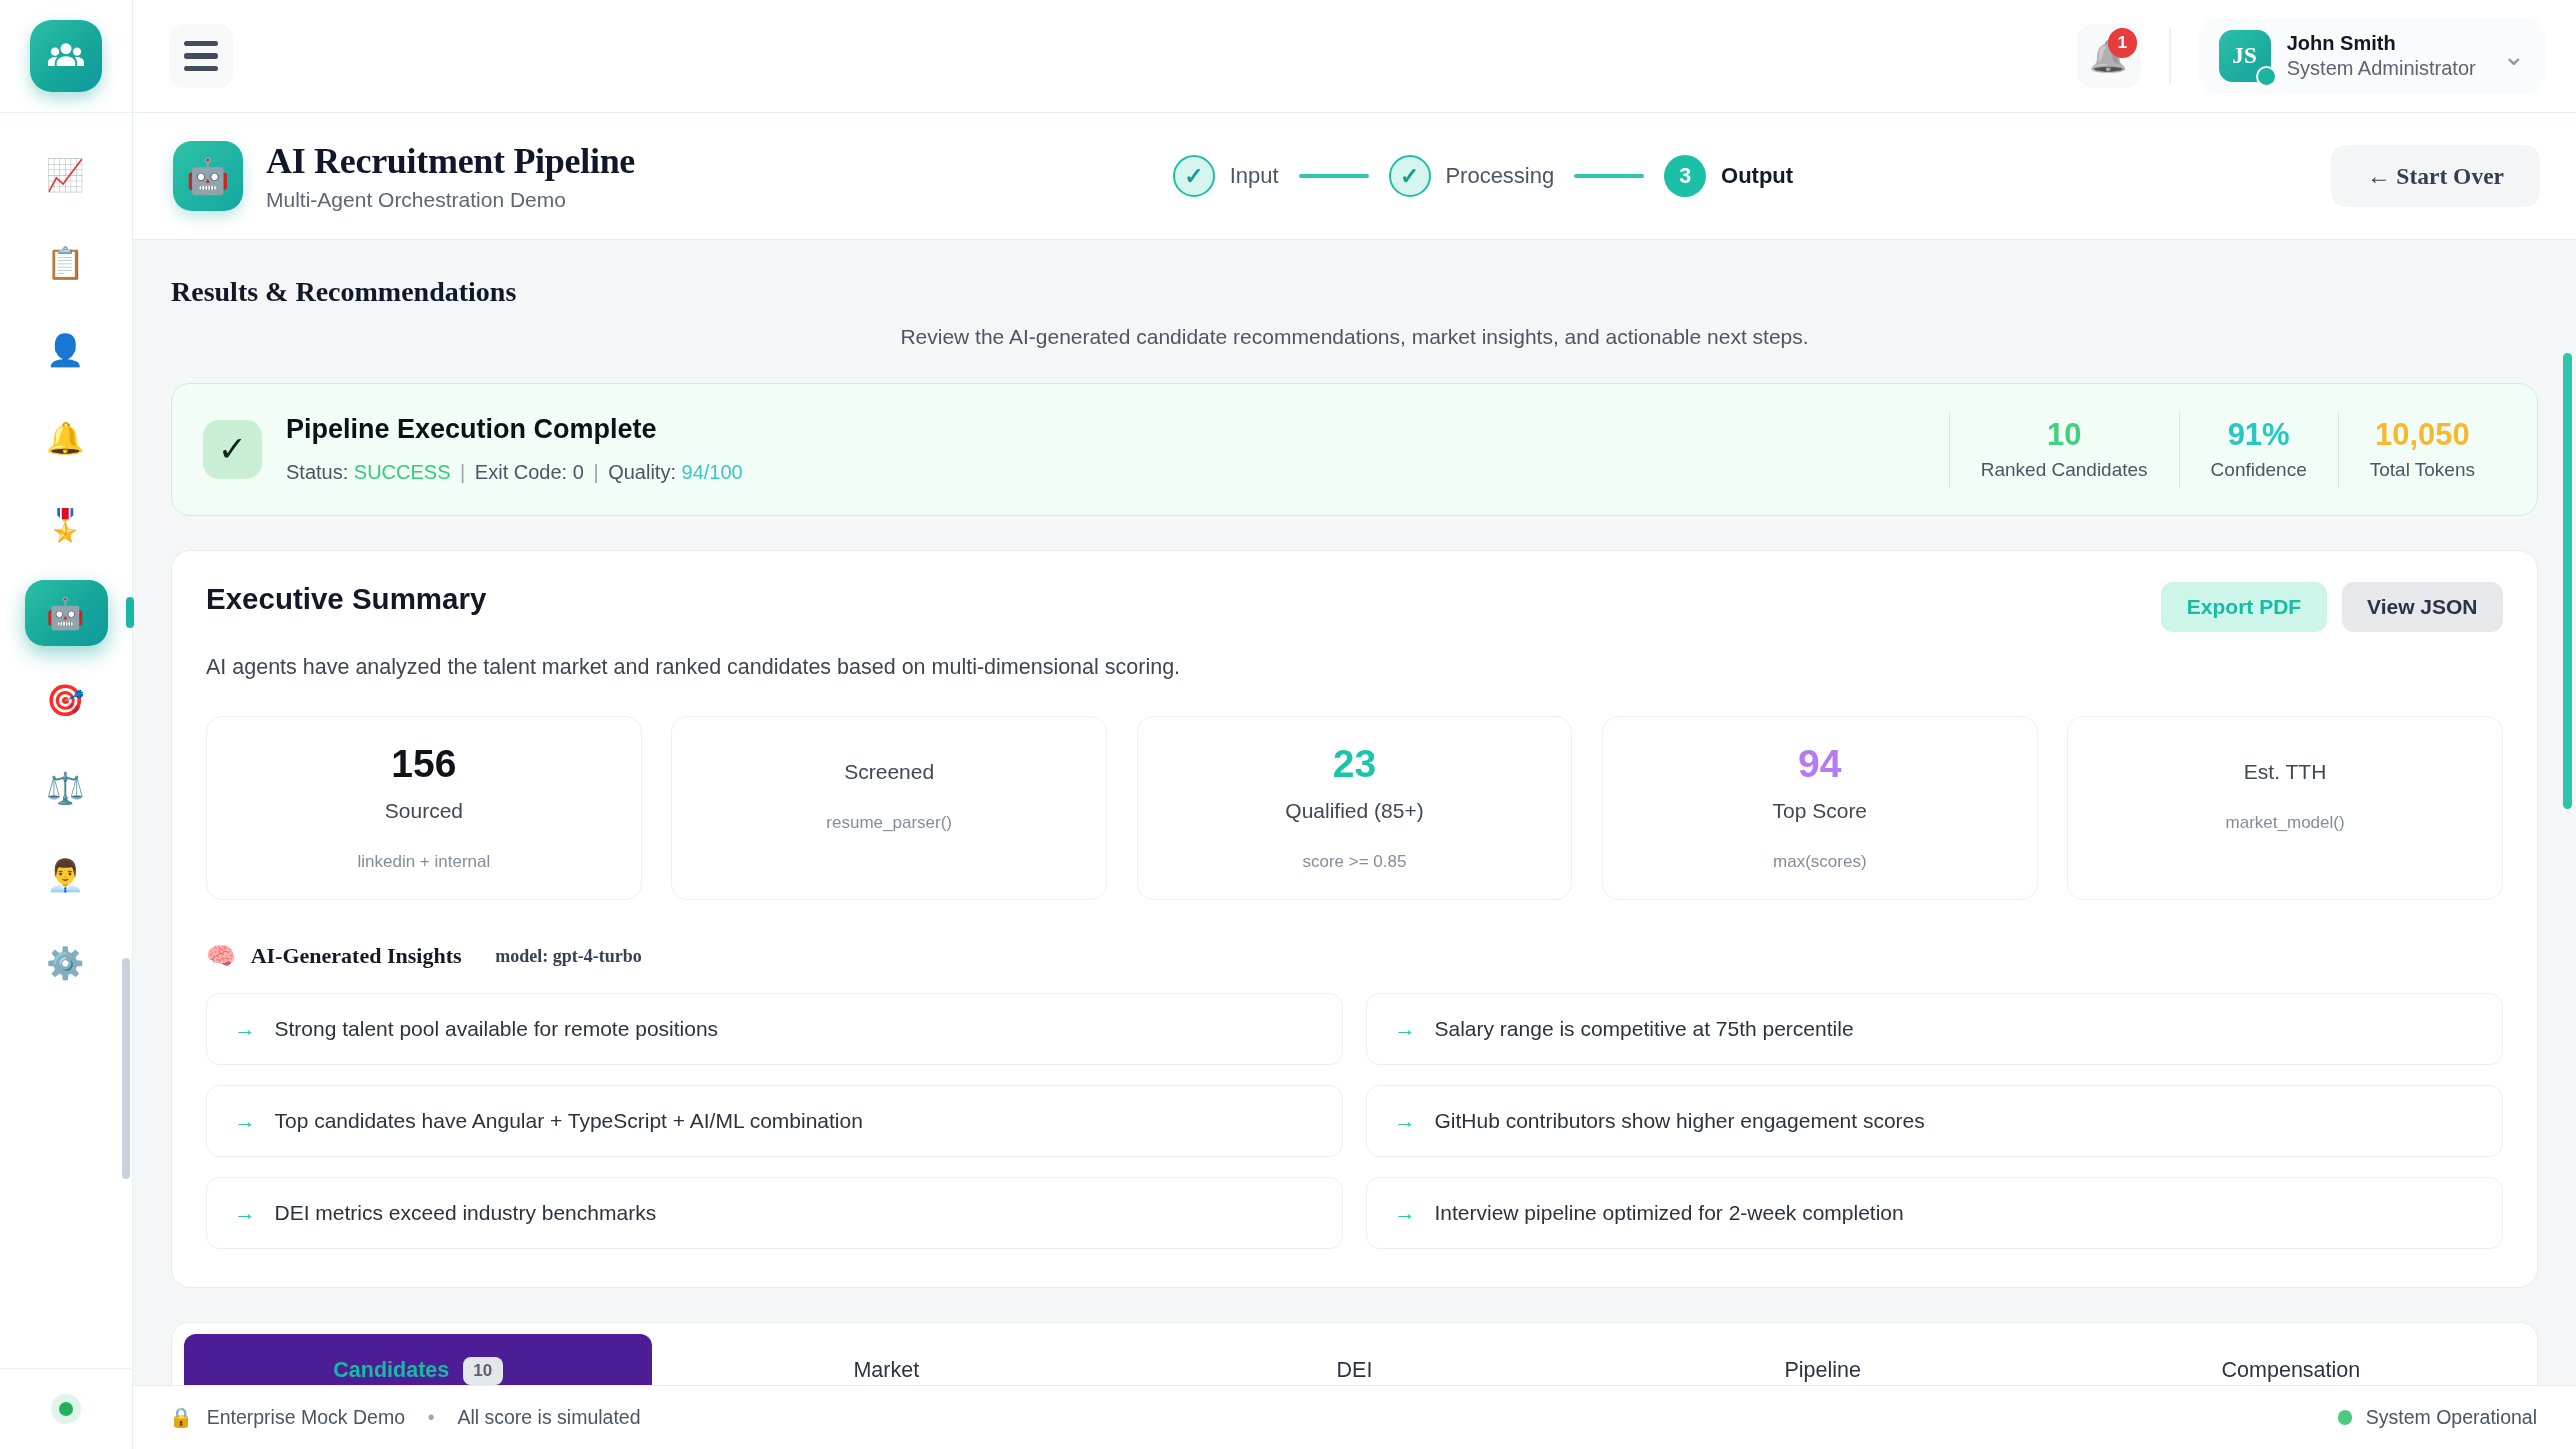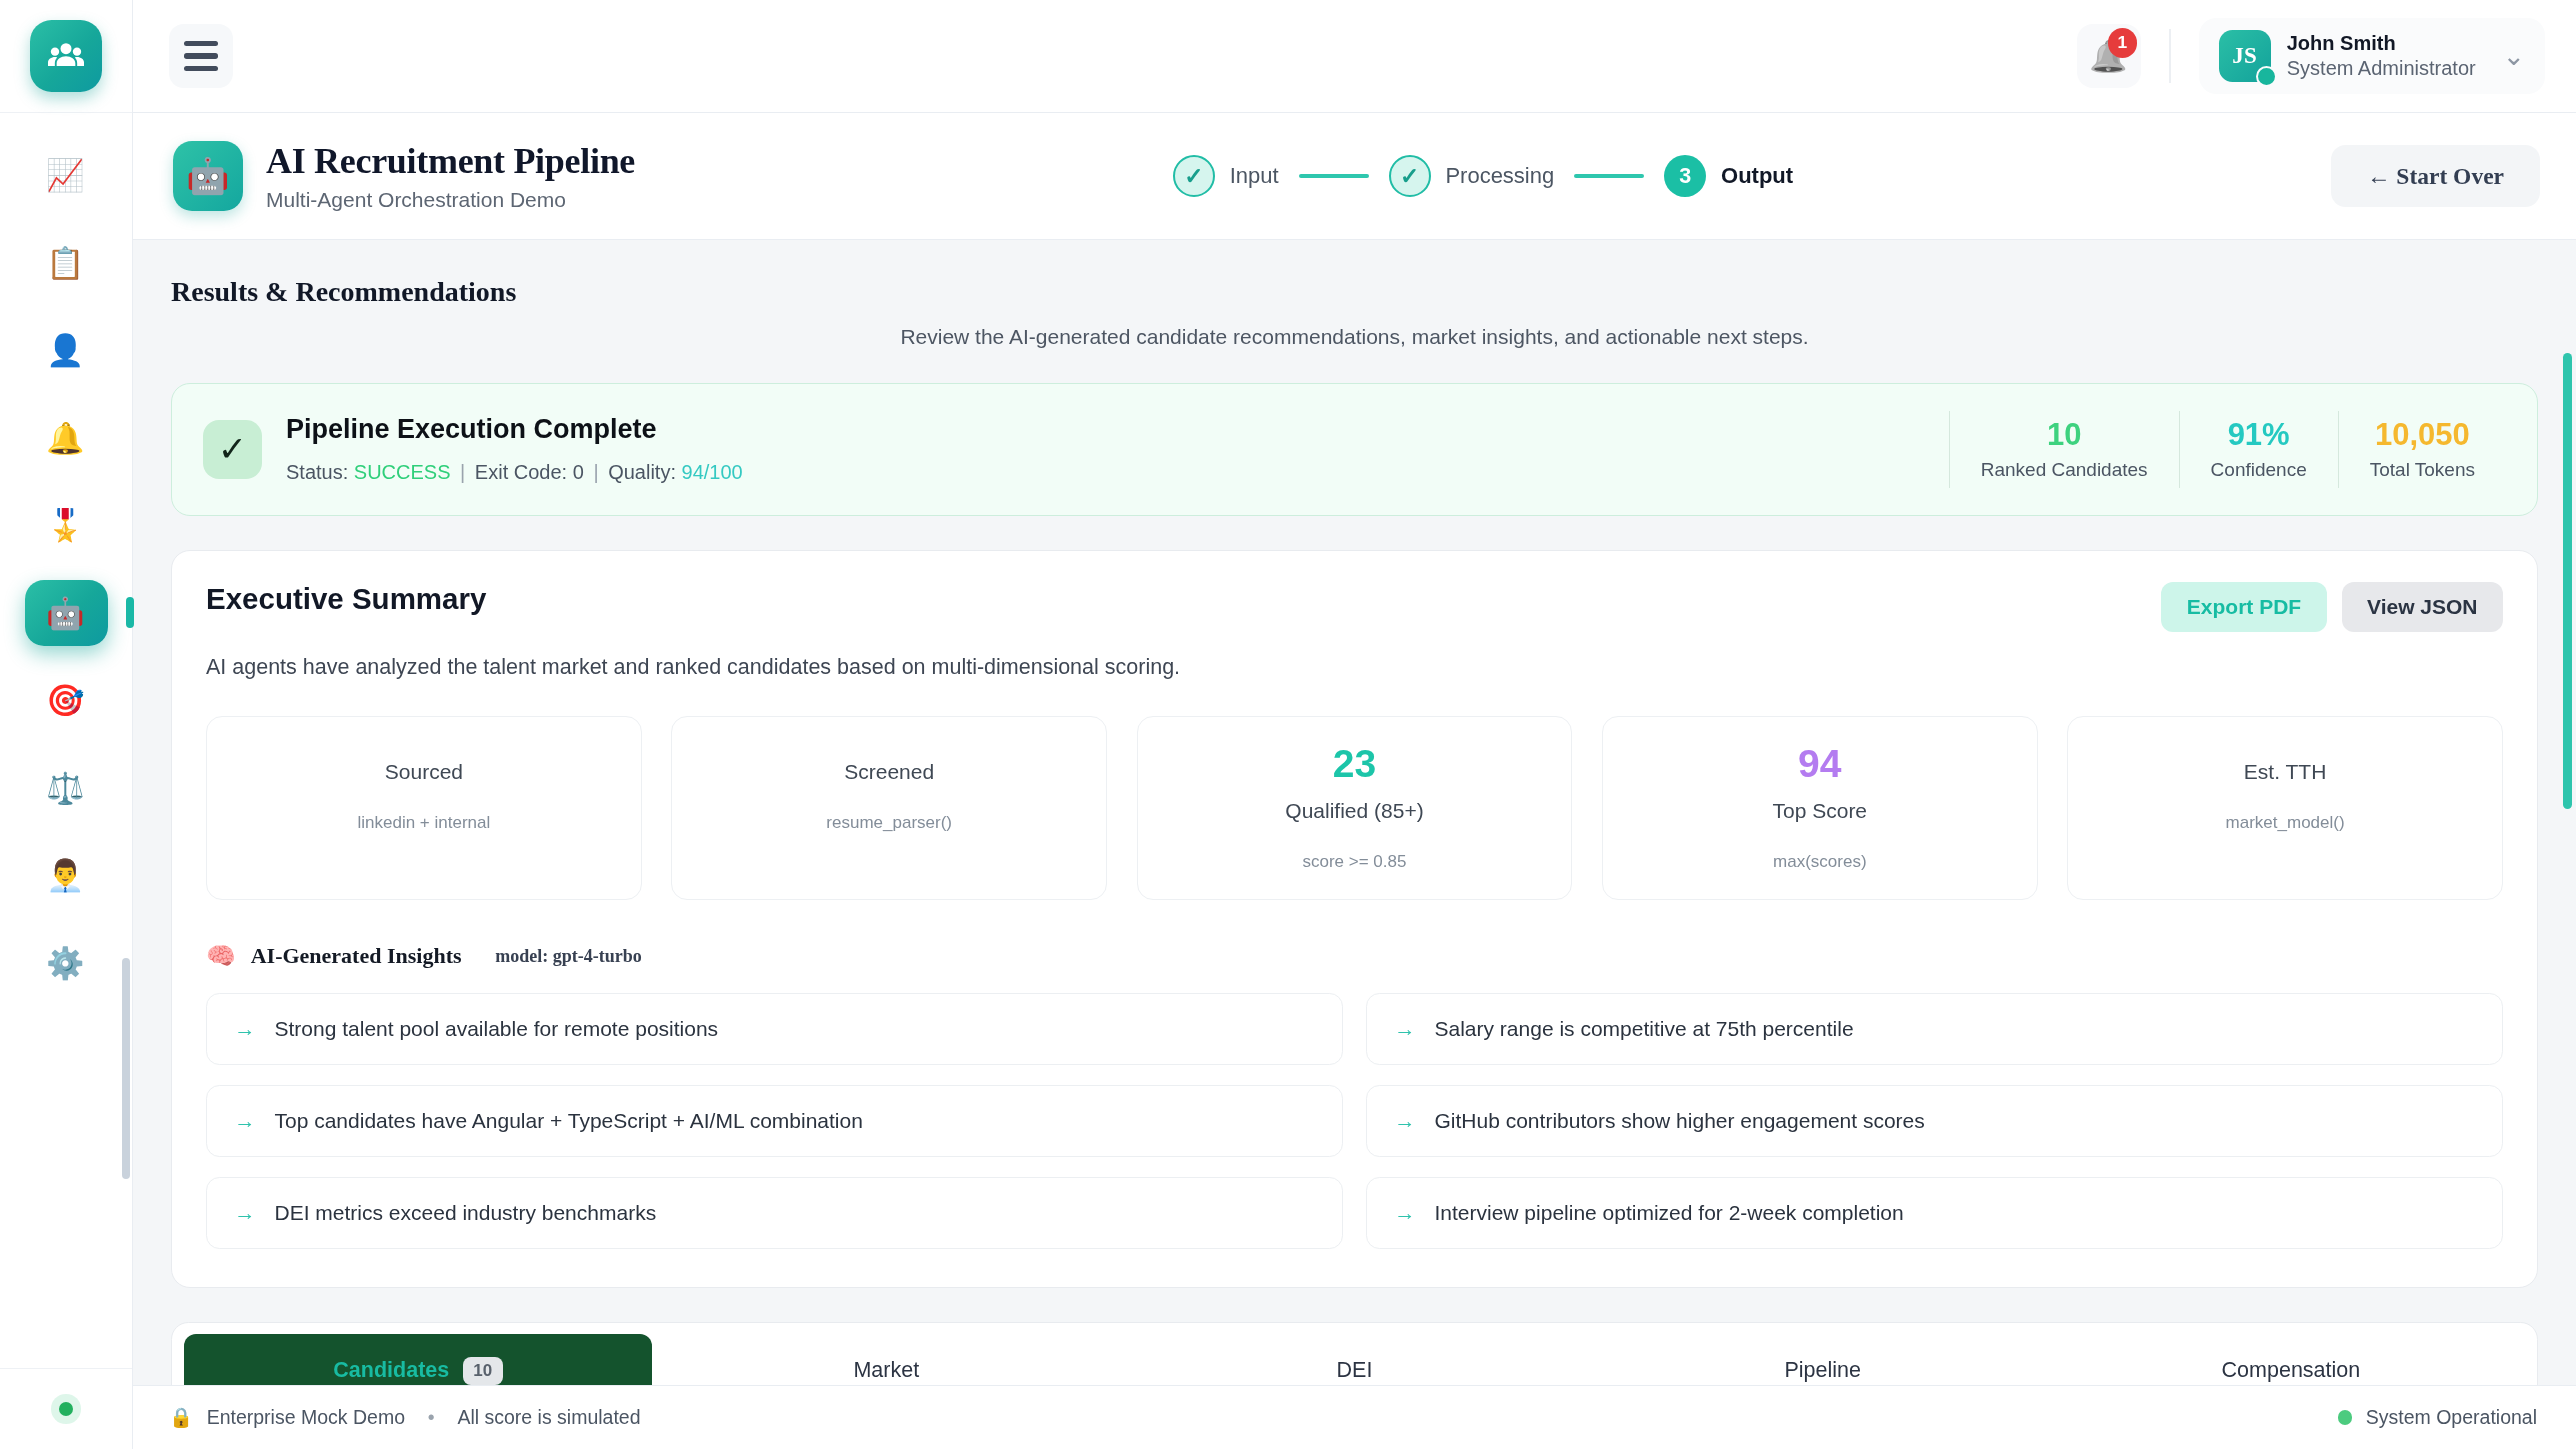--- a/index.html
+++ b/index.html
@@ -223,21 +223,21 @@
   .tabs-card {
     margin-top: 34px; background: #fff;
     border: 0.7px solid #e8ebef; border-radius: 17.4px 17.4px 0 0;
     display: flex; align-items: stretch; padding: 10.7px 12px 0 12px;
     height: 86px;
   }
   .tab {
     flex: 1; display: flex; align-items: center; justify-content: center; gap: 13.4px;
     font-size: 21.5px; color: #2c3443; border-radius: 12px; cursor: pointer;
   }
-  .tab.active { background: #14532d; color: #18bba2; font-weight: 700; }
+  .tab.active { background: #4c1d95; color: #18bba2; font-weight: 700; }
   .tab-count {
     background: #e9ebee; color: #5b6472; font-size: 17px; font-weight: 700;
     border-radius: 8px; padding: 4px 10.7px;
   }
   .tab.active .tab-count { background: #e4e7ea; color: #58616c; }
 
   
   .footer {
     height: 64px; background: #ffffff;
     border-top: 0.7px solid #e9edf2;
@@ -430,20 +430,21 @@
             <div class="card-title">Executive Summary</div>
             <div class="card-head-spacer"></div>
             <button class="btn-soft btn-export">Export PDF</button>
             <button class="btn-soft btn-json">View JSON</button>
           </div>
 
           <div class="card-desc">AI agents have analyzed the talent market and ranked candidates based on multi-dimensional scoring.</div>
 
           <div class="metric-row">
             <div class="metric">
+              <div class="metric-val" style="color:#10131a">156</div>
               <div class="metric-lbl">Sourced</div>
               <div class="metric-note">linkedin + internal</div>
             </div>
             <div class="metric">
               <div class="metric-lbl">Screened</div>
               <div class="metric-note">resume_parser()</div>
             </div>
             <div class="metric">
               <div class="metric-val" style="color:#1cc5a9">23</div>
               <div class="metric-lbl">Qualified (85+)</div>

